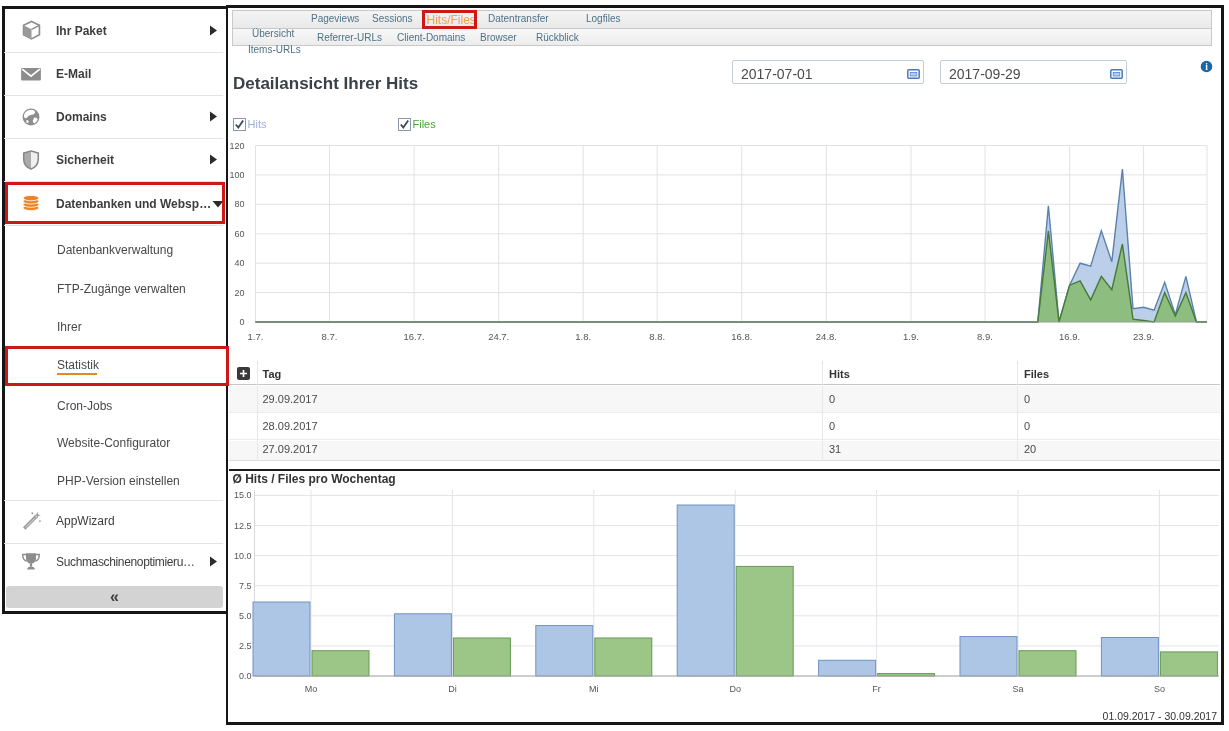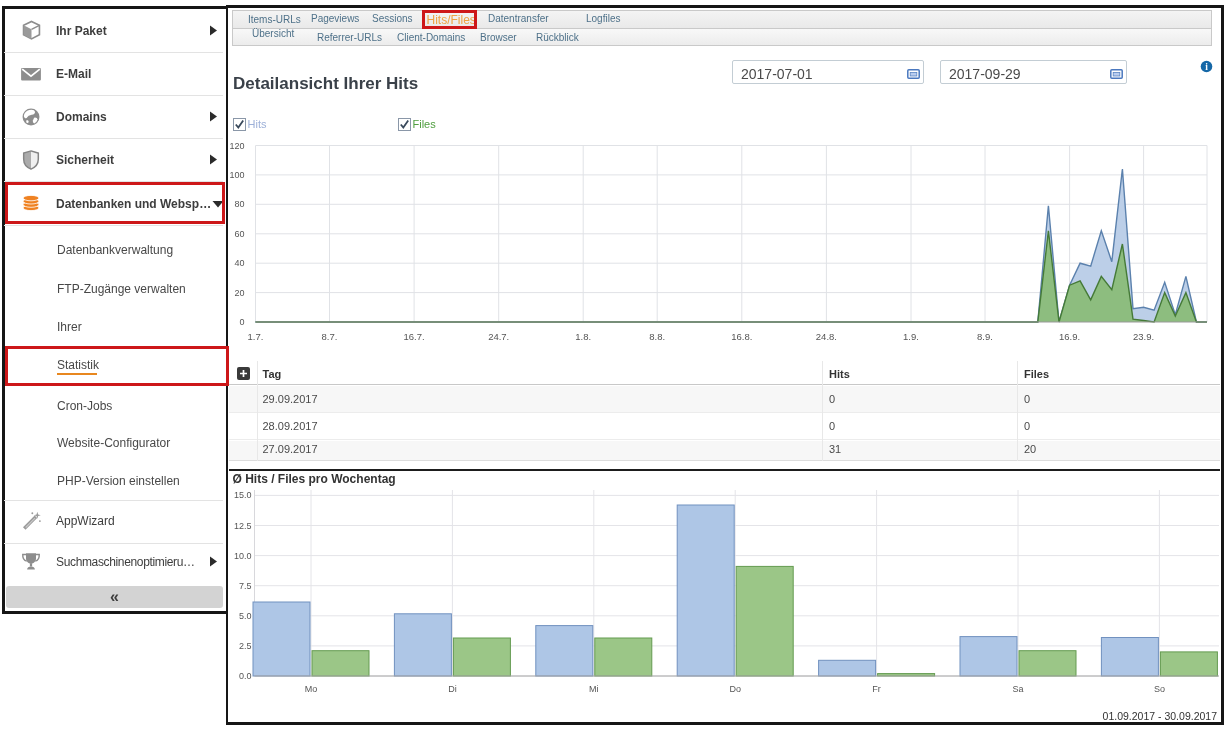--- a/index.html
+++ b/index.html
@@ -120,21 +120,21 @@
 
 <div class="abs" style="left:231.5px;top:9.5px;width:980px;height:18px;background:linear-gradient(#f4f4f4,#e9e9e9);border:1px solid #c9c9c9;border-bottom:none;z-index:2"></div>
 <div class="abs" style="left:231.5px;top:27.5px;width:980px;height:18px;background:linear-gradient(#f8f8f8,#ececec);border:1px solid #c9c9c9;z-index:2"></div>
 <div class="abs" style="left:0;top:0;z-index:3">
     <div style="position:absolute;left:252px;top:28px;font-size:10px;color:#4e7189;white-space:nowrap">Übersicht</div>
     <div style="position:absolute;left:311px;top:13px;font-size:10px;color:#4e7189;white-space:nowrap">Pageviews</div>
     <div style="position:absolute;left:372px;top:13px;font-size:10px;color:#4e7189;white-space:nowrap">Sessions</div>
     <div style="position:absolute;left:426.5px;top:13px;font-size:12px;color:#efa243;white-space:nowrap">Hits/Files</div>
     <div style="position:absolute;left:488px;top:13px;font-size:10px;color:#4e7189;white-space:nowrap">Datentransfer</div>
     <div style="position:absolute;left:586px;top:13px;font-size:10px;color:#4e7189;white-space:nowrap">Logfiles</div>
-    <div style="position:absolute;left:248px;top:14px;font-size:10px;color:#4e7189;white-space:nowrap">Items-URLs</div>
+    <div style="position:absolute;left:248px;top:44px;font-size:10px;color:#4e7189;white-space:nowrap">Items-URLs</div>
     <div style="position:absolute;left:317px;top:31.5px;font-size:10px;color:#4e7189;white-space:nowrap">Referrer-URLs</div>
     <div style="position:absolute;left:397px;top:31.5px;font-size:10px;color:#4e7189;white-space:nowrap">Client-Domains</div>
     <div style="position:absolute;left:480px;top:31.5px;font-size:10px;color:#4e7189;white-space:nowrap">Browser</div>
     <div style="position:absolute;left:536px;top:31.5px;font-size:10px;color:#4e7189;white-space:nowrap">Rückblick</div>
   </div>
 
 <div class="abs" style="left:233px;top:74px;font-size:17px;font-weight:bold;color:#3a4149;z-index:3">Detailansicht Ihrer Hits</div>
 
 <div class="abs" style="left:732px;top:60px;width:192px;height:24px;border:1.5px solid #c3cdd4;border-radius:2px;background:#fff;z-index:3">
   <div class="abs" style="left:8px;top:4.5px;font-size:14px;color:#4a4a4a">2017-07-01</div>

